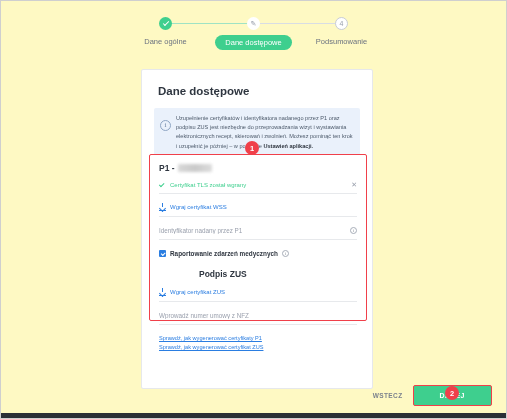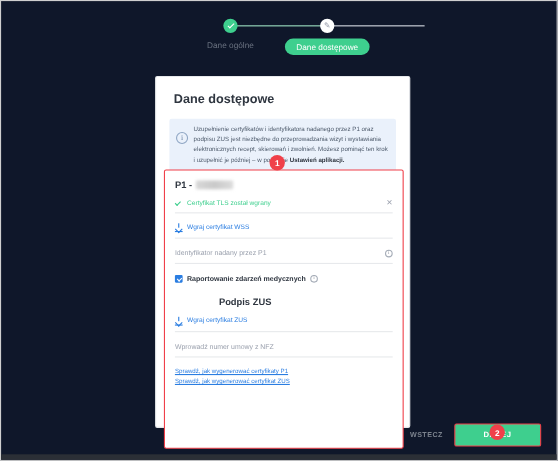--- a/index.html
+++ b/index.html
@@ -5,21 +5,21 @@
   * { box-sizing: border-box; margin: 0; padding: 0; }
   html, body {
     width: 507px; height: 419px;
     font-family: "Liberation Sans", sans-serif;
     background: #ffffff;
     overflow: hidden;
   }
   #screen {
     position: relative;
     width: 507px; height: 419px;
-    background: #0f172a;
+    background: #fef9c3;
     border: 1px solid #cfcfcf;
   }
 
   
   .stepper {
     position: absolute;
     left: 0; right: 0; top: 16px;
     display: flex;
     justify-content: center;
     align-items: flex-start;
@@ -122,21 +122,21 @@
     line-height: 1.65;
     color: #4d5a6b;
   }
   .info-text b { color: #2f3640; }
 
   
   .form-region {
     position: absolute;
     left: 7px; top: 84px;
     width: 218px;
-    height: 254px;
+    height: 167px;
     border: 1.4px solid #f0404a;
     border-radius: 2px;
     background: #ffffff;
     padding: 8px 9px 0 9px;
   }
   .p1-label {
     font-size: 8.5px;
     font-weight: bold;
     color: #2f3640;
     display: flex;
@@ -364,20 +364,26 @@
 
 
     <div class="step">
       <div class="step-line" style="left:50%;right:-50%;"></div>
       <div class="step-dot current">
           <span class="pencil">✎</span>
         </div>
       <div class="step-label pill">Dane dostępowe</div>
     </div>
 
+    <div class="step">
+      <div class="step-dot todo">
+          <span class="num">4</span>
+        </div>
+      <div class="step-label">Podsumowanie</div>
+    </div>
   </div>
 
   <div class="card">
 
     <div class="card-title">Dane dostępowe</div>
 
     <div class="infobox">
       <div class="info-icon">i</div>
       <div class="info-text"><span>Uzupełnienie certyfikatów i identyfikatora nadanego przez P1 oraz podpisu ZUS jest niezbędne do przeprowadzania wizyt i wystawiania elektronicznych recept, skierowań i zwolnień. Możesz pominąć ten krok i uzupełnić je później – w poziomie </span><b>Ustawień aplikacji.</b></div>
     </div>

